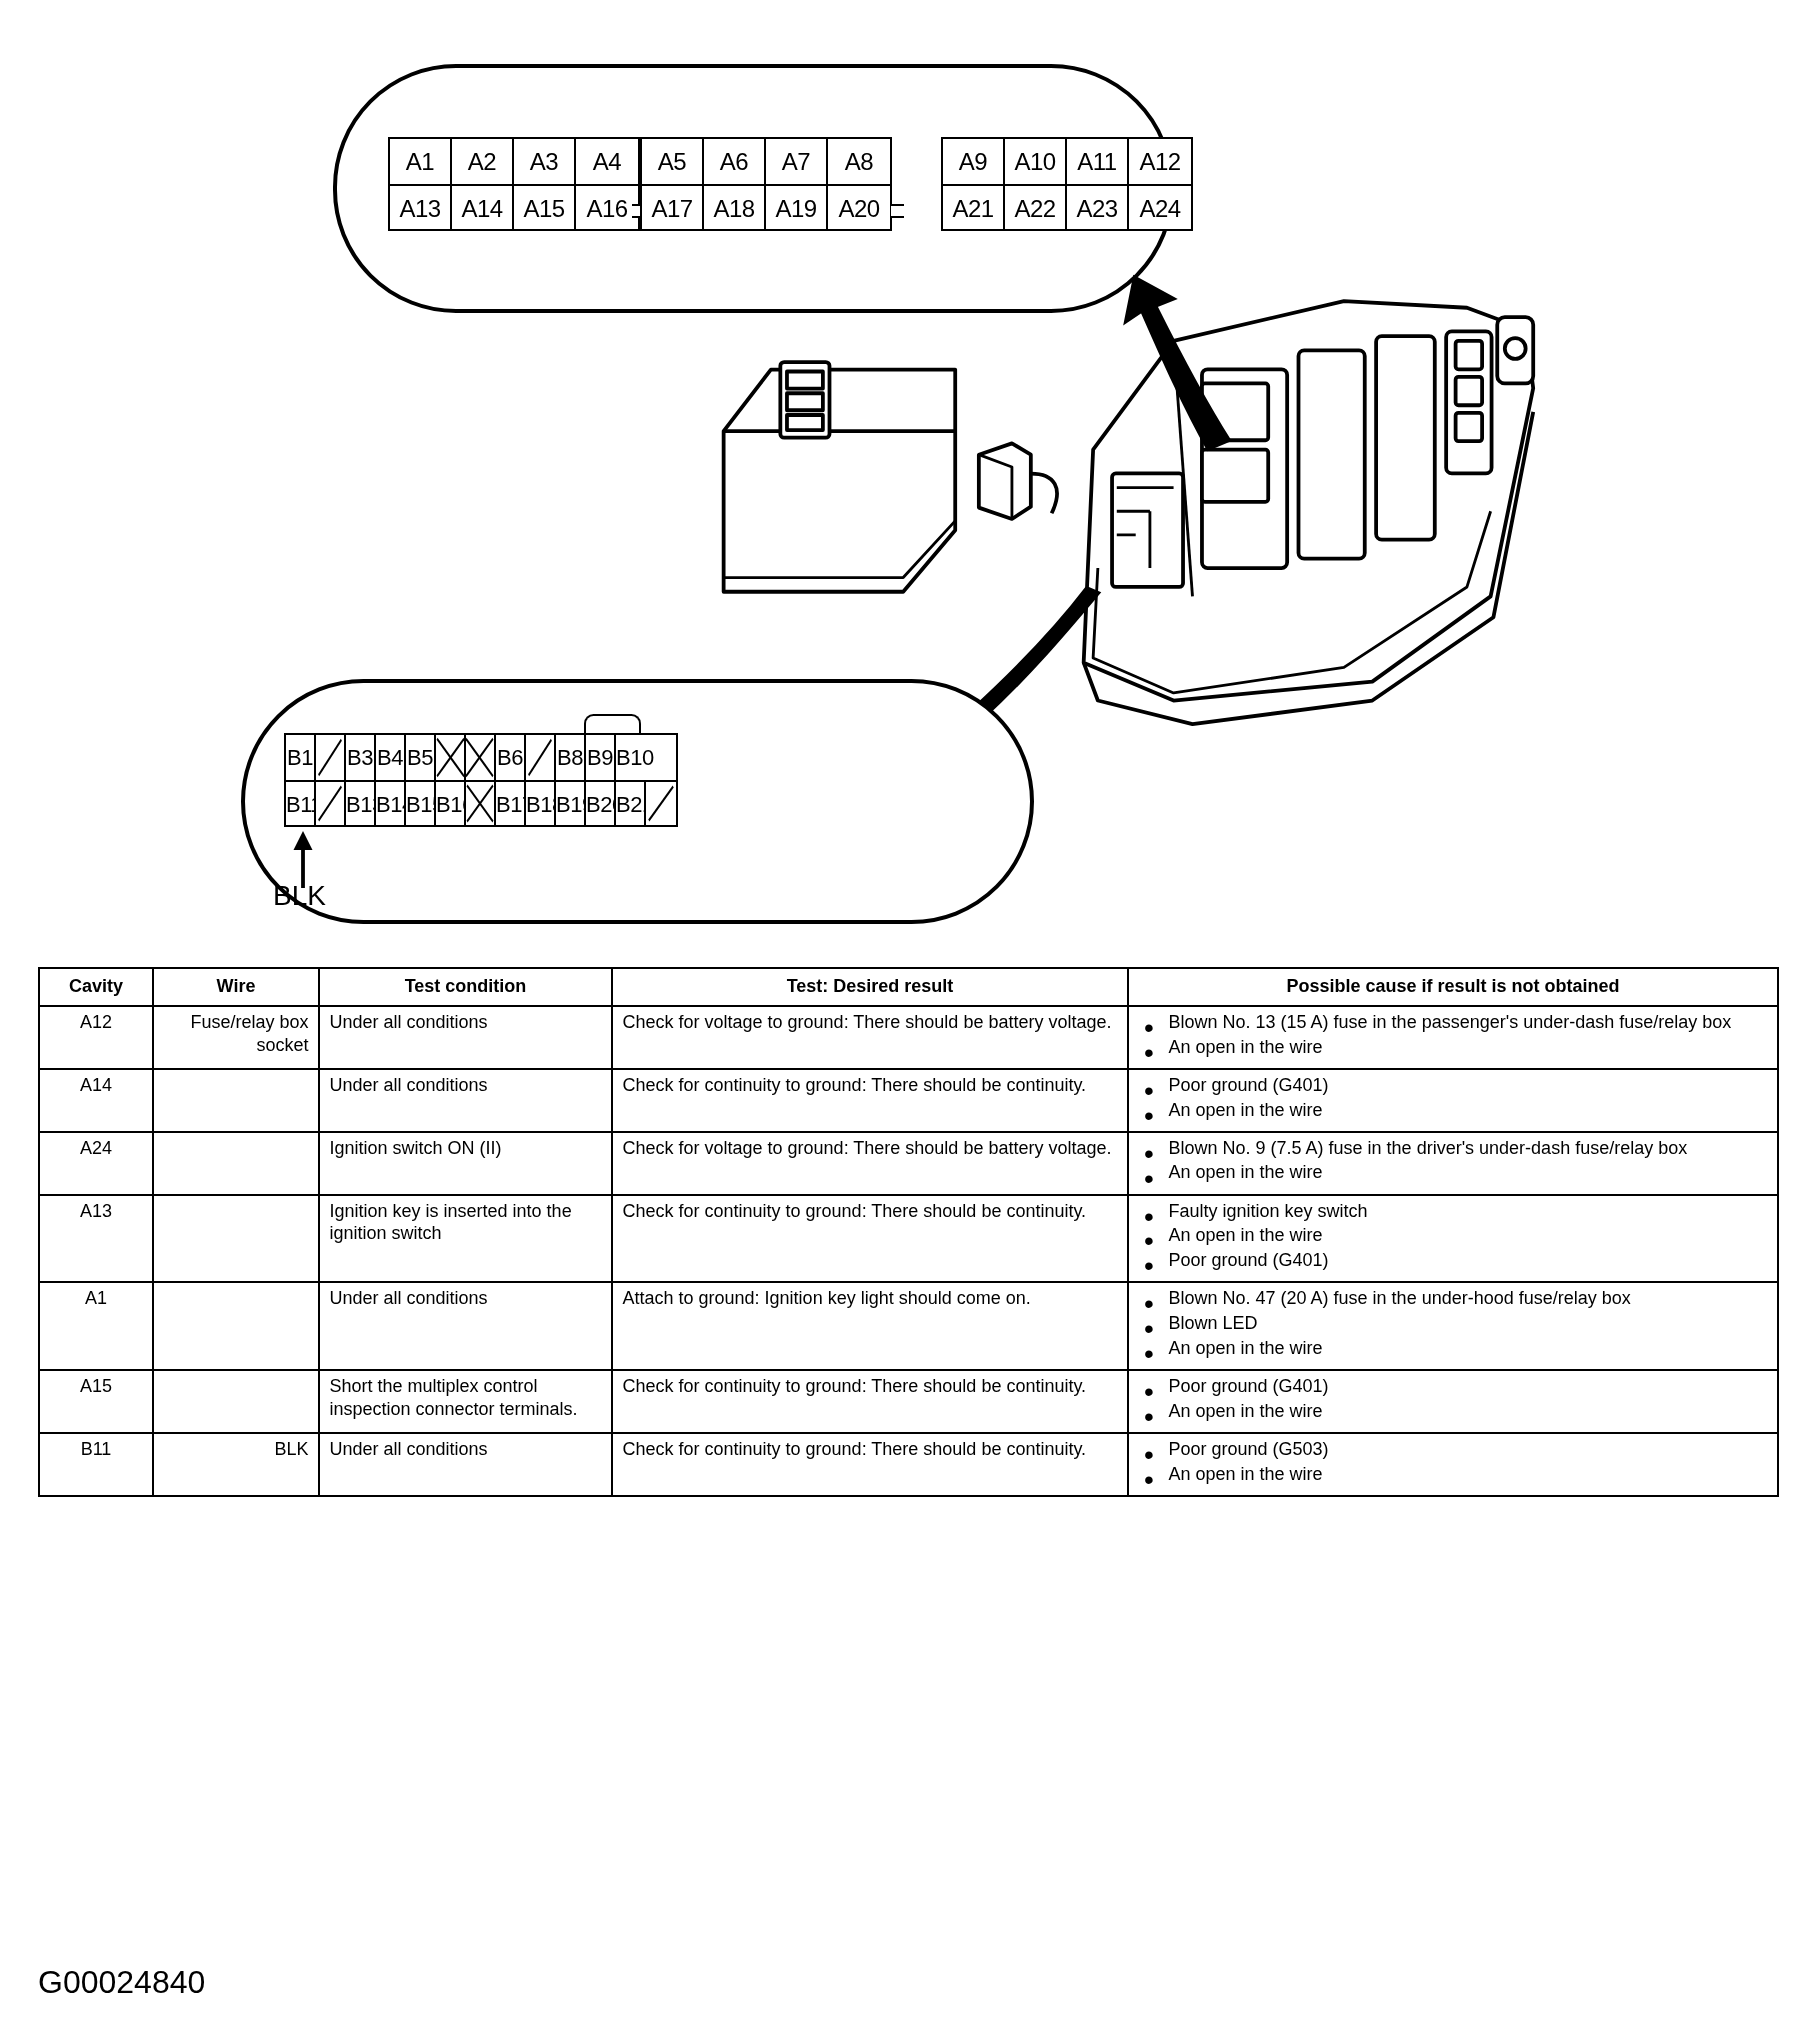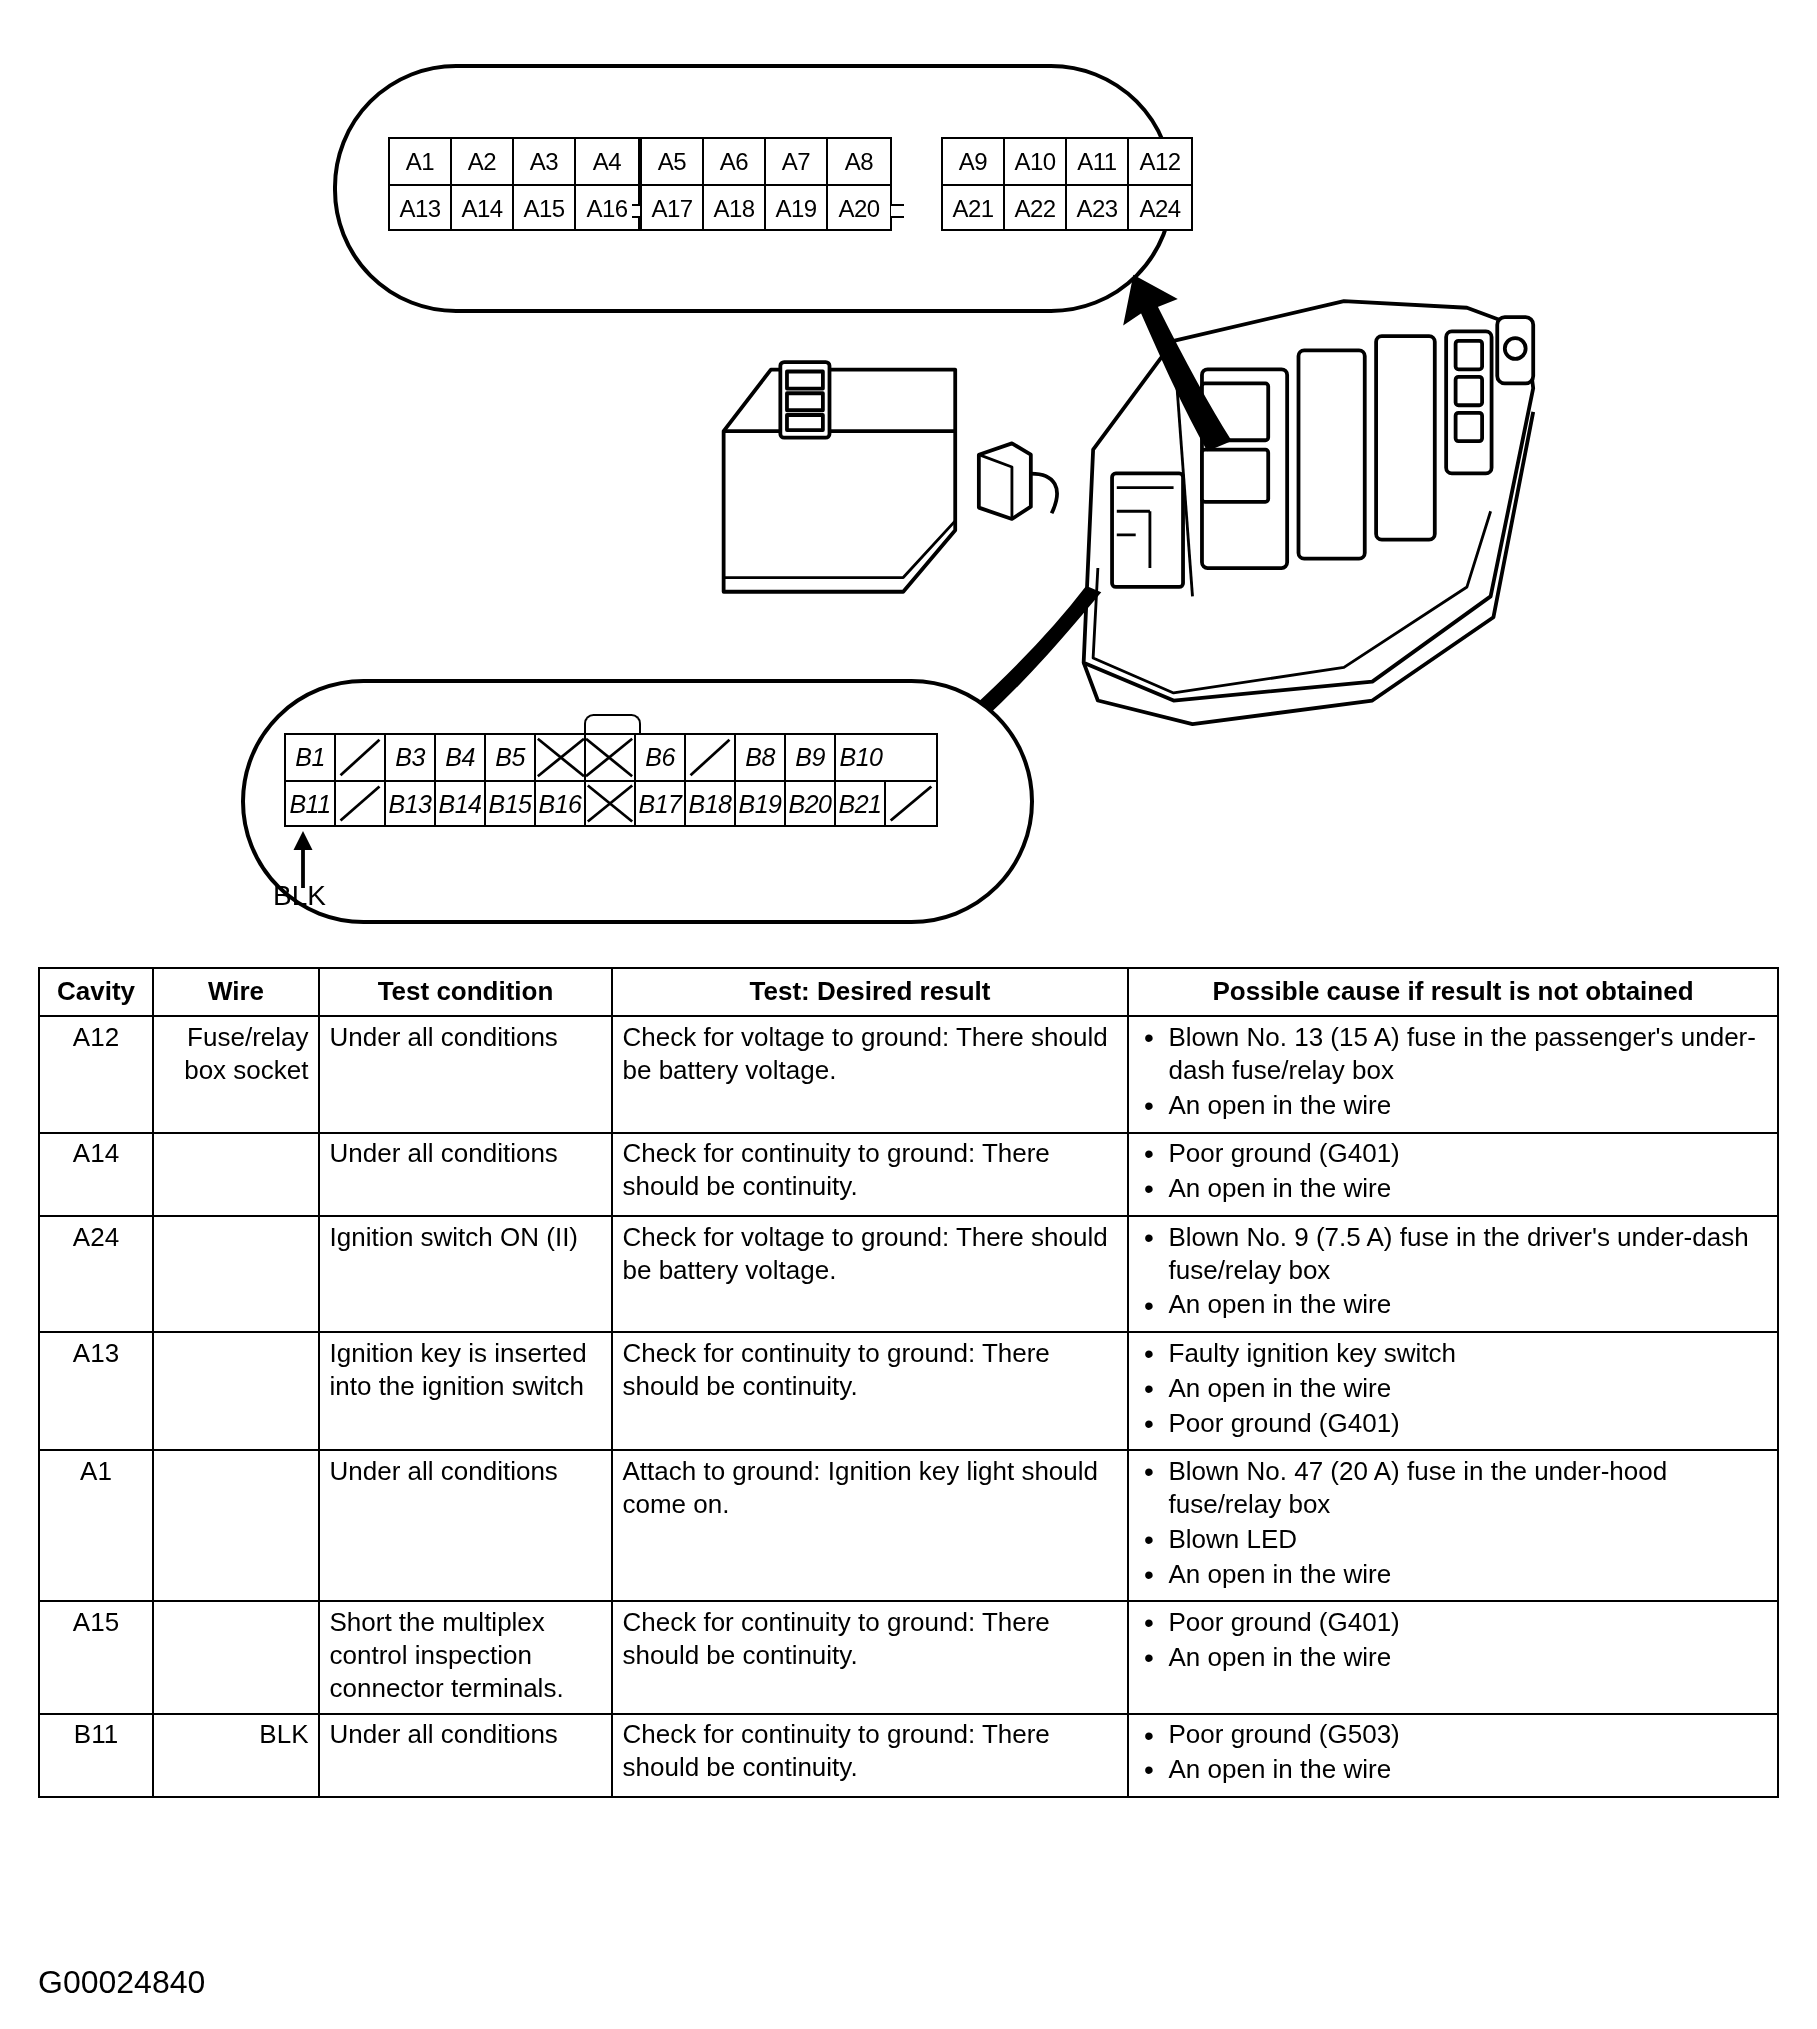--- a/index.html
+++ b/index.html
@@ -85,21 +85,21 @@
   #connector-b-shell {
     left: 241px;
     top: 679px;
     width: 785px;
     height: 237px;
   }
   #b-block {
     left: 284px;
     top: 733px;
   }
-  #b-block .pin-cell { width: 50px; font-size: 25px; font-style: italic; }
+  #b-block .pin-cell { width: 30px; font-size: 22px; }
 
   .pin-cell.blank-slash,
   .pin-cell.blank-cross {
     position: relative;
   }
   .slash-svg, .cross-svg {
     position: absolute;
     inset: 0;
     width: 100%;
     height: 100%;
@@ -163,21 +163,21 @@
     left: 38px;
     top: 967px;
     width: 1741px;
     border-collapse: collapse;
     table-layout: fixed;
   }
   #spec-table th, #spec-table td {
     border: 2.8px solid #000;
     vertical-align: top;
     padding: 3.8px 9.5px 7.6px 9.5px;
-    font-size: 26px;
+    font-size: 18px;
     line-height: 1.27;
   }
   #spec-table th {
     text-align: center;
     font-weight: bold;
     padding-top: 5.7px;
     padding-bottom: 7.6px;
   }
   td.cavity {
     text-align: center;

